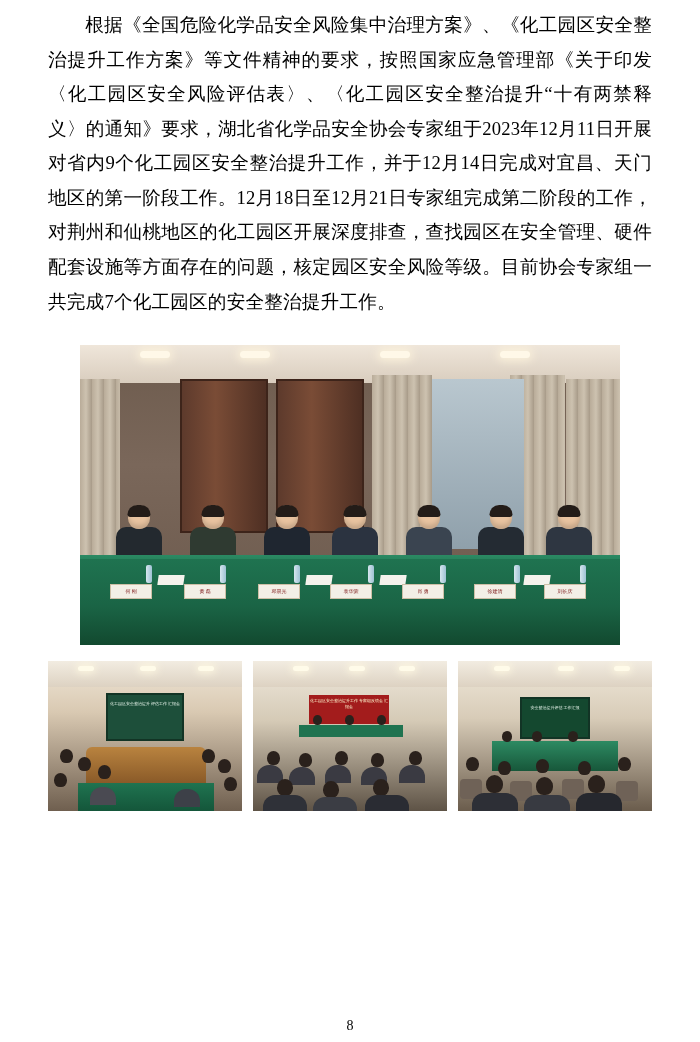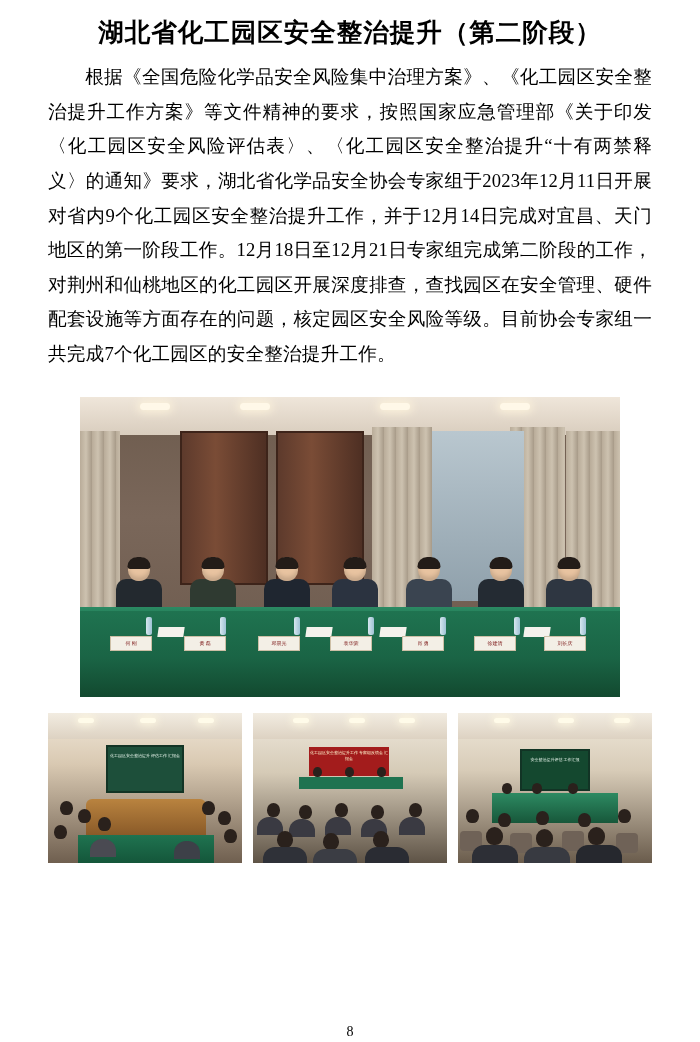--- a/index.html
+++ b/index.html
@@ -178,21 +178,20 @@
   .s-chairback {
     position: absolute; width: 22px; height: 20px; border-radius: 4px;
     background: #6f6257;
   }
 </style>
 </head>
 <body>
 
 <div class="page">
 
-  <h1 class="doc-title">湖北省化工园区安全整治提升（第二阶段）</h1>
 
   <p class="body-text">根据《全国危险化学品安全风险集中治理方案》、《化工园区安全整治提升工作方案》等文件精神的要求，按照国家应急管理部《关于印发〈化工园区安全风险评估表〉、〈化工园区安全整治提升“十有两禁释义〉的通知》要求，湖北省化学品安全协会专家组于2023年12月11日开展对省内9个化工园区安全整治提升工作，并于12月14日完成对宜昌、天门地区的第一阶段工作。12月18日至12月21日专家组完成第二阶段的工作，对荆州和仙桃地区的化工园区开展深度排查，查找园区在安全管理、硬件配套设施等方面存在的问题，核定园区安全风险等级。目前协会专家组一共完成7个化工园区的安全整治提升工作。</p>
 
   <div class="figure-main">
     <div class="p1-wall"></div>
     <div class="p1-ceiling"></div>
     <div class="p1-lamp" style="left:60px;"></div>
     <div class="p1-lamp" style="left:160px;"></div>
     <div class="p1-lamp" style="left:300px;"></div>
     <div class="p1-lamp" style="left:420px;"></div>

